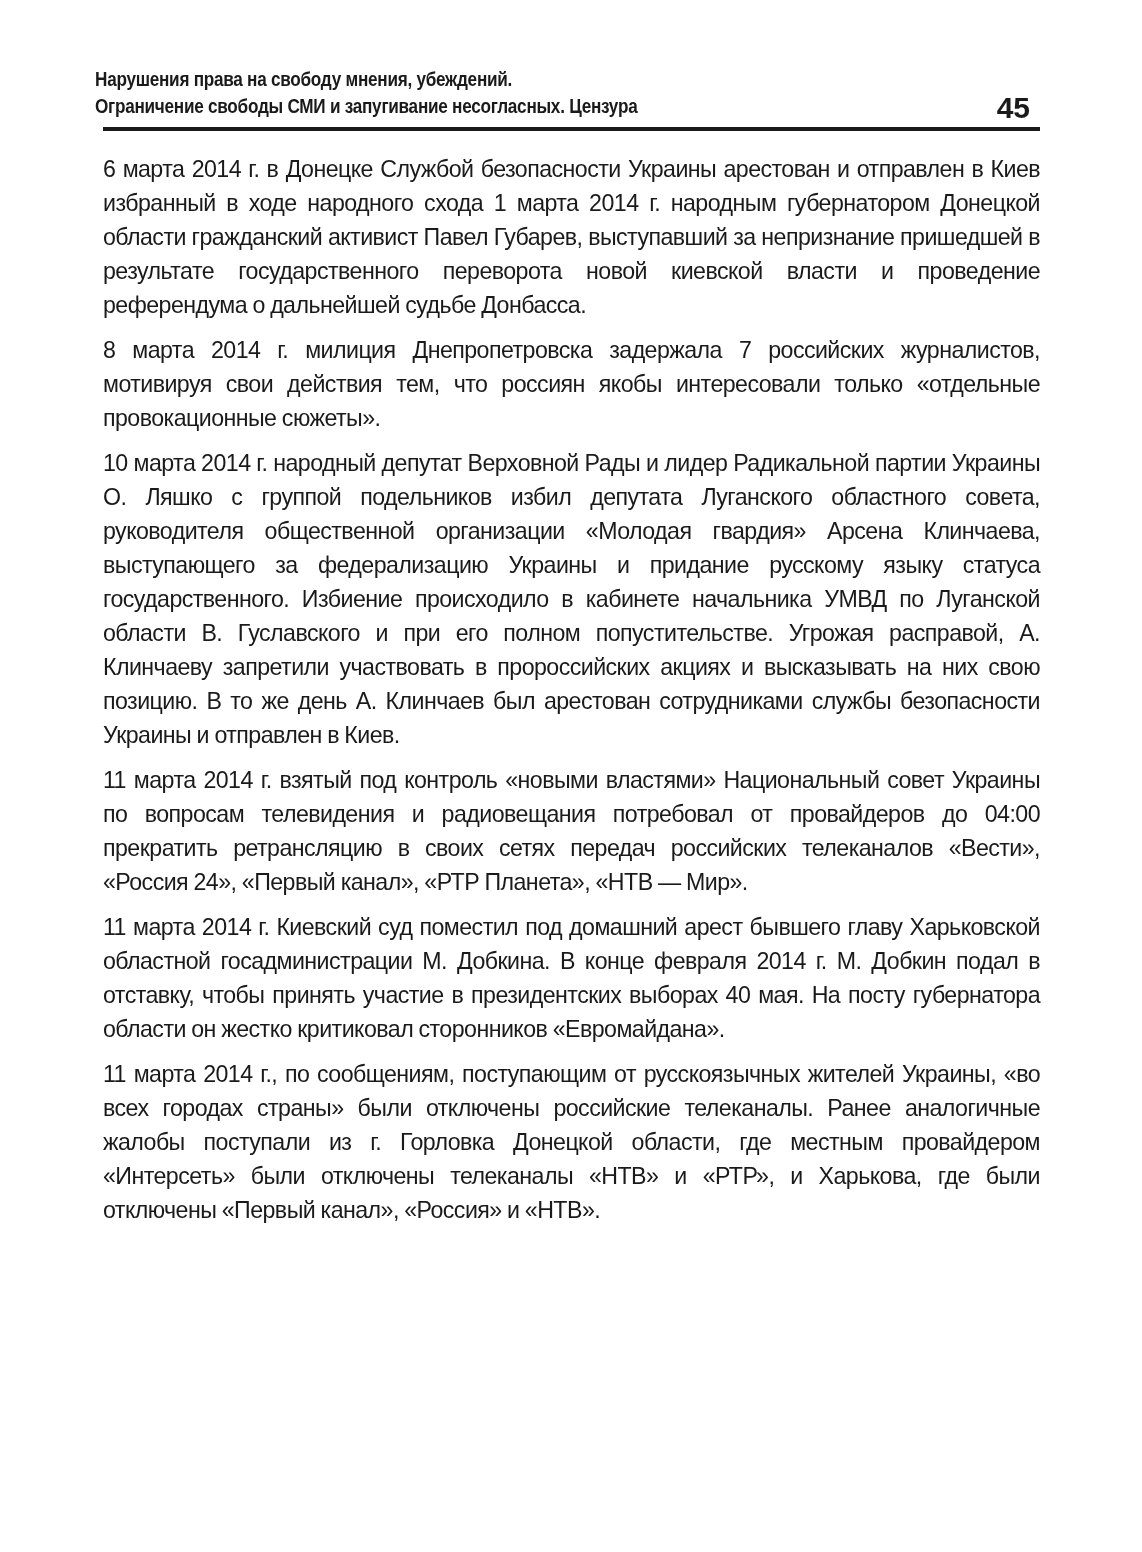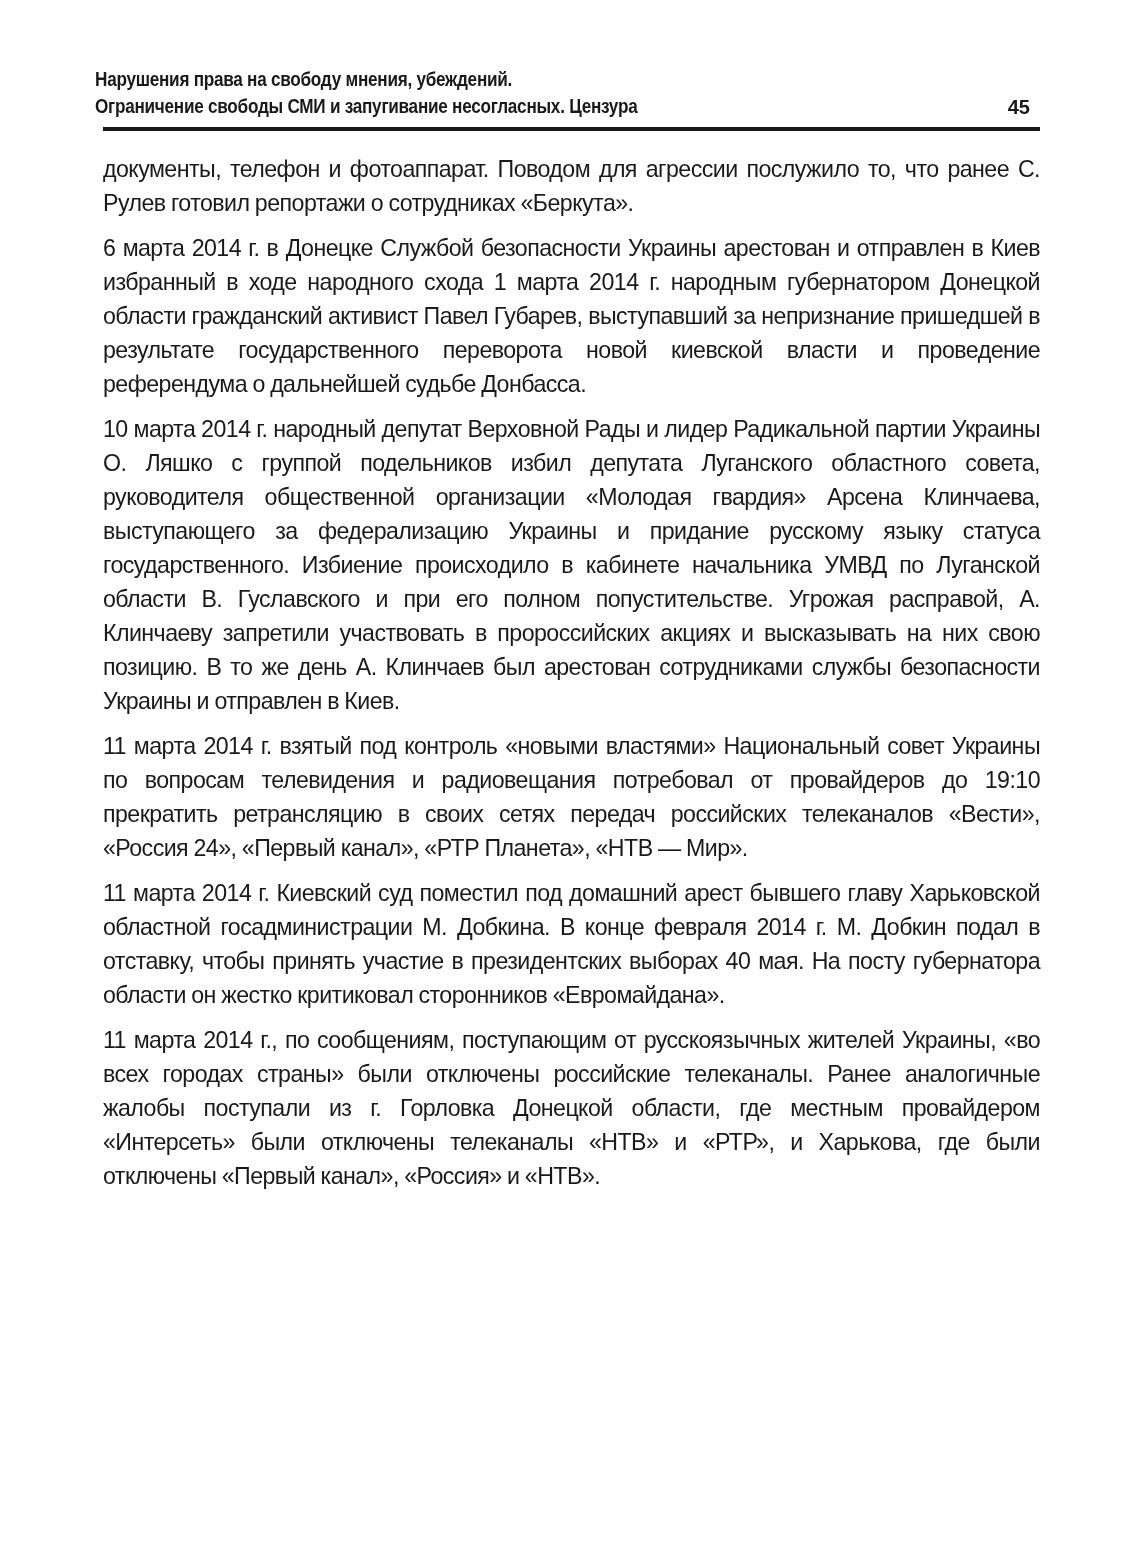--- a/index.html
+++ b/index.html
@@ -1,39 +1,39 @@
 <!DOCTYPE html>
 <html><head>
 <meta charset="utf-8">
 <style>
   html, body { margin: 0; padding: 0; background: #ffffff; }
   body { width: 1142px; height: 1552px; position: relative; overflow: hidden; color: #1a1a1a; }
   .page { position: absolute; left: 95px; top: 66px; width: 937px; }
   .header { position: relative; height: 58px; }
   .header-title { font-family: "Liberation Sans", sans-serif; font-weight: bold; font-size: 19.5px; line-height: 27px; letter-spacing: -0.3px; transform: scaleX(0.88); transform-origin: left top; white-space: nowrap; }
-  .page-number { position: absolute; right: 2px; top: 28px; font-family: "Liberation Sans", sans-serif; font-weight: bold; font-size: 20px; line-height: 27px; }
+  .page-number { position: absolute; right: 2px; top: 28px; font-family: "Liberation Sans", sans-serif; font-weight: bold; font-size: 30px; line-height: 27px; }
   .rule { position: absolute; left: 103px; top: 127px; width: 937px; height: 4px; background: #1a1a1a; }
   .body-text { position: absolute; left: 103px; top: 152px; width: 937px; }
   .para { font-family: "Liberation Sans", sans-serif; font-size: 23.2px; line-height: 34px; text-align: justify; margin: 0 0 11px 0; letter-spacing: -0.55px; word-spacing: -0.5px; hyphens: manual; }
   .para .date { font-weight: normal; }
   .para span { display: inline; }
 </style>
 </head>
 <body>
 
 <div class="page">
   <div class="header">
     <div class="header-title">Нарушения права на свободу мнения, убеждений.</div>
     <div class="header-title">Ограничение свободы СМИ и запугивание несогласных. Цензура</div>
     <div class="page-number">45</div>
   </div>
 </div>
 
 <div class="rule"></div>
 
 <div class="body-text">
-  <p class="para"><span class="date"></span><span>документы, телефон и фотоаппарат. Поводом для агрессии послужило то, что ранее С. Рулев готовил репортажи о сотрудниках «Беркута».</span></p>
   <p class="para"><span class="date">6 марта 2014 г.</span><span> в Донецке Службой безопасности Украины арестован и отправлен в Киев избранный в ходе народного схода 1 марта 2014 г. народным губернатором Донецкой области гражданский активист Павел Губарев, выступавший за непризнание пришедшей в результате государственного переворота новой киевской власти и проведение референдума о дальнейшей судьбе Донбасса.</span></p>
+  <p class="para"><span class="date">8 марта 2014 г.</span><span> милиция Днепропетровска задержала 7 российских журналистов, мотивируя свои действия тем, что россиян якобы интересовали только «отдельные провокационные сюжеты».</span></p>
   <p class="para"><span class="date">10 марта 2014 г.</span><span> народный депутат Верховной Рады и лидер Радикальной партии Украины О. Ляшко с группой подельников избил депутата Луганского областного совета, руководителя общественной организации «Молодая гвардия» Арсена Клинчаева, выступающего за федерализацию Украины и придание русскому языку статуса государственного. Избиение происходило в кабинете начальника УМВД по Луганской области В. Гуславского и при его полном попустительстве. Угрожая расправой, А. Клинчаеву запретили участвовать в пророссийских акциях и высказывать на них свою позицию. В то же день А. Клинчаев был арестован сотрудниками службы безопасности Украины и отправлен в Киев.</span></p>
-  <p class="para"><span class="date">11 марта 2014 г.</span><span> взятый под контроль «новыми властями» Национальный совет Украины по вопросам телевидения и радиовещания потребовал от провайдеров до 19:10 прекратить ретрансляцию в своих сетях передач российских телеканалов «Вести», «Россия 24», «Первый канал», «РТР Планета», «НТВ — Мир».</span></p>
+  <p class="para"><span class="date">11 марта 2014 г.</span><span> взятый под контроль «новыми властями» Национальный совет Украины по вопросам телевидения и радиовещания потребовал от провайдеров до 04:00 прекратить ретрансляцию в своих сетях передач российских телеканалов «Вести», «Россия 24», «Первый канал», «РТР Планета», «НТВ — Мир».</span></p>
   <p class="para"><span class="date">11 марта 2014 г.</span><span> Киевский суд поместил под домашний арест бывшего главу Харьковской областной госадминистрации М. Добкина. В конце февраля 2014 г. М. Добкин подал в отставку, чтобы принять участие в президентских выборах 40 мая. На посту губернатора области он жестко критиковал сторонников «Евромайдана».</span></p>
   <p class="para"><span class="date">11 марта 2014 г.</span><span>, по сообщениям, поступающим от русскоязычных жителей Украины, «во всех городах страны» были отключены российские телеканалы. Ранее аналогичные жалобы поступали из г. Горловка Донецкой области, где местным провайдером «Интерсеть»  были отключены телеканалы «НТВ» и «РТР», и Харькова, где были отключены «Первый канал», «Россия» и «НТВ».</span></p>
 </div>
 
 </body></html>

